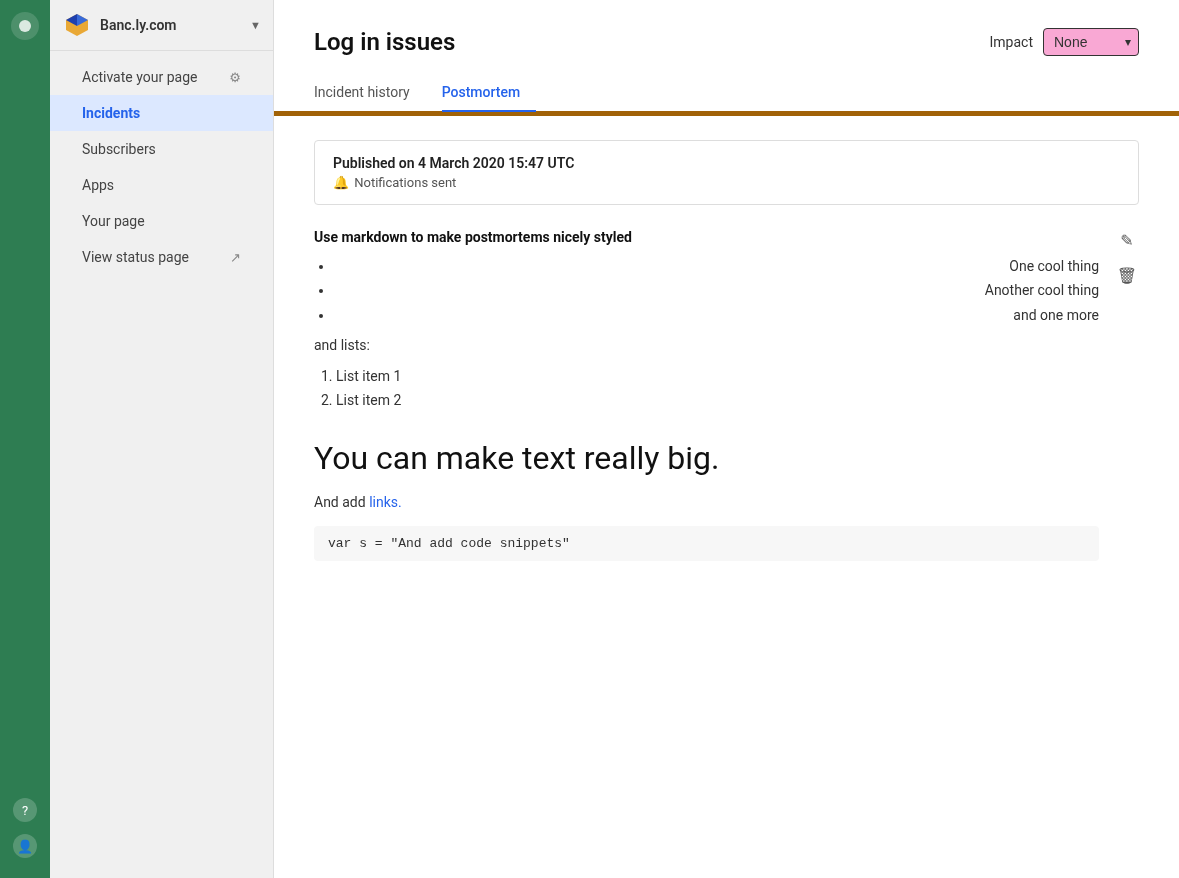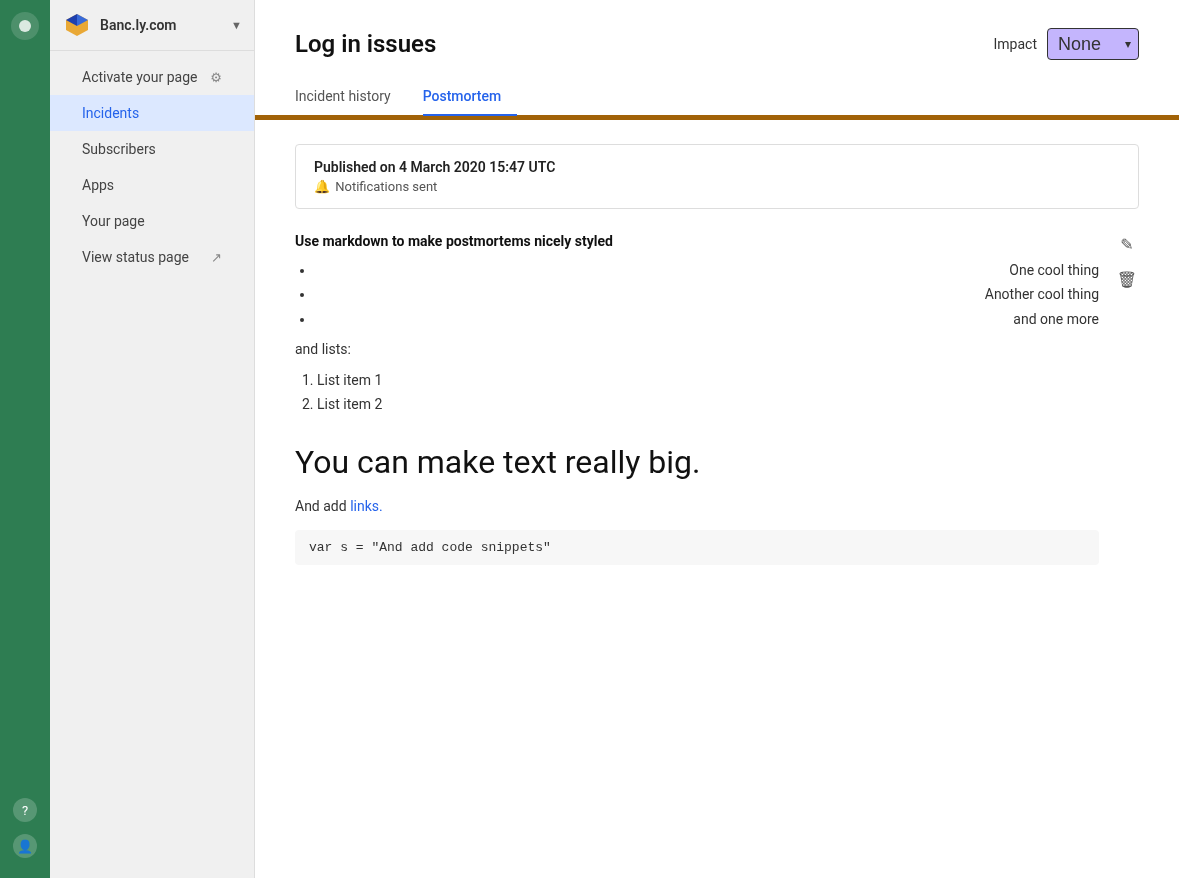--- a/index.html
+++ b/index.html
@@ -36,21 +36,21 @@
       display: flex;
       align-items: center;
       justify-content: center;
       cursor: pointer;
       color: white;
       font-size: 13px;
     }
 
     
     .sidebar {
-      width: 205px;
+      width: 224px;
       background: #f0f0f0;
       border-right: 1px solid #ddd;
       display: flex;
       flex-direction: column;
       flex-shrink: 0;
     }
     .sidebar-header {
       display: flex;
       align-items: center;
       padding: 10px 12px;
@@ -83,21 +83,21 @@
       font-size: 14px;
       color: #444;
       cursor: pointer;
       display: flex;
       align-items: flex-end;
       justify-content: space-between;
     }
     .sidebar-item.active {
       background: #dce8ff;
       color: #2563eb;
-      font-weight: 400;
+      font-weight: 700;
     }
     .sidebar-item-icon {
       color: #888;
       font-size: 13px;
     }
 
     
     .main {
       flex: 1;
       background: #fff;
@@ -121,24 +121,24 @@
       align-items: center;
       gap: 10px;
     }
     .impact-label {
       font-size: 14px;
       color: #333;
     }
     .impact-select {
       border: 1.5px solid #333;
       border-radius: 4px;
-      padding: 5px 24px 5px 10px;
-      font-size: 18px;
-      color: #333;
-      background: #c4b5fd;
+      padding: 5px 41px 5px 10px;
+      font-size: 14px;
+      color: #333;
+      background: #f9a8d4;
       appearance: none;
       -webkit-appearance: none;
       cursor: pointer;
       position: relative;
       min-width: 70px;
     }
     .select-wrapper {
       position: relative;
       display: inline-flex;
       align-items: center;

